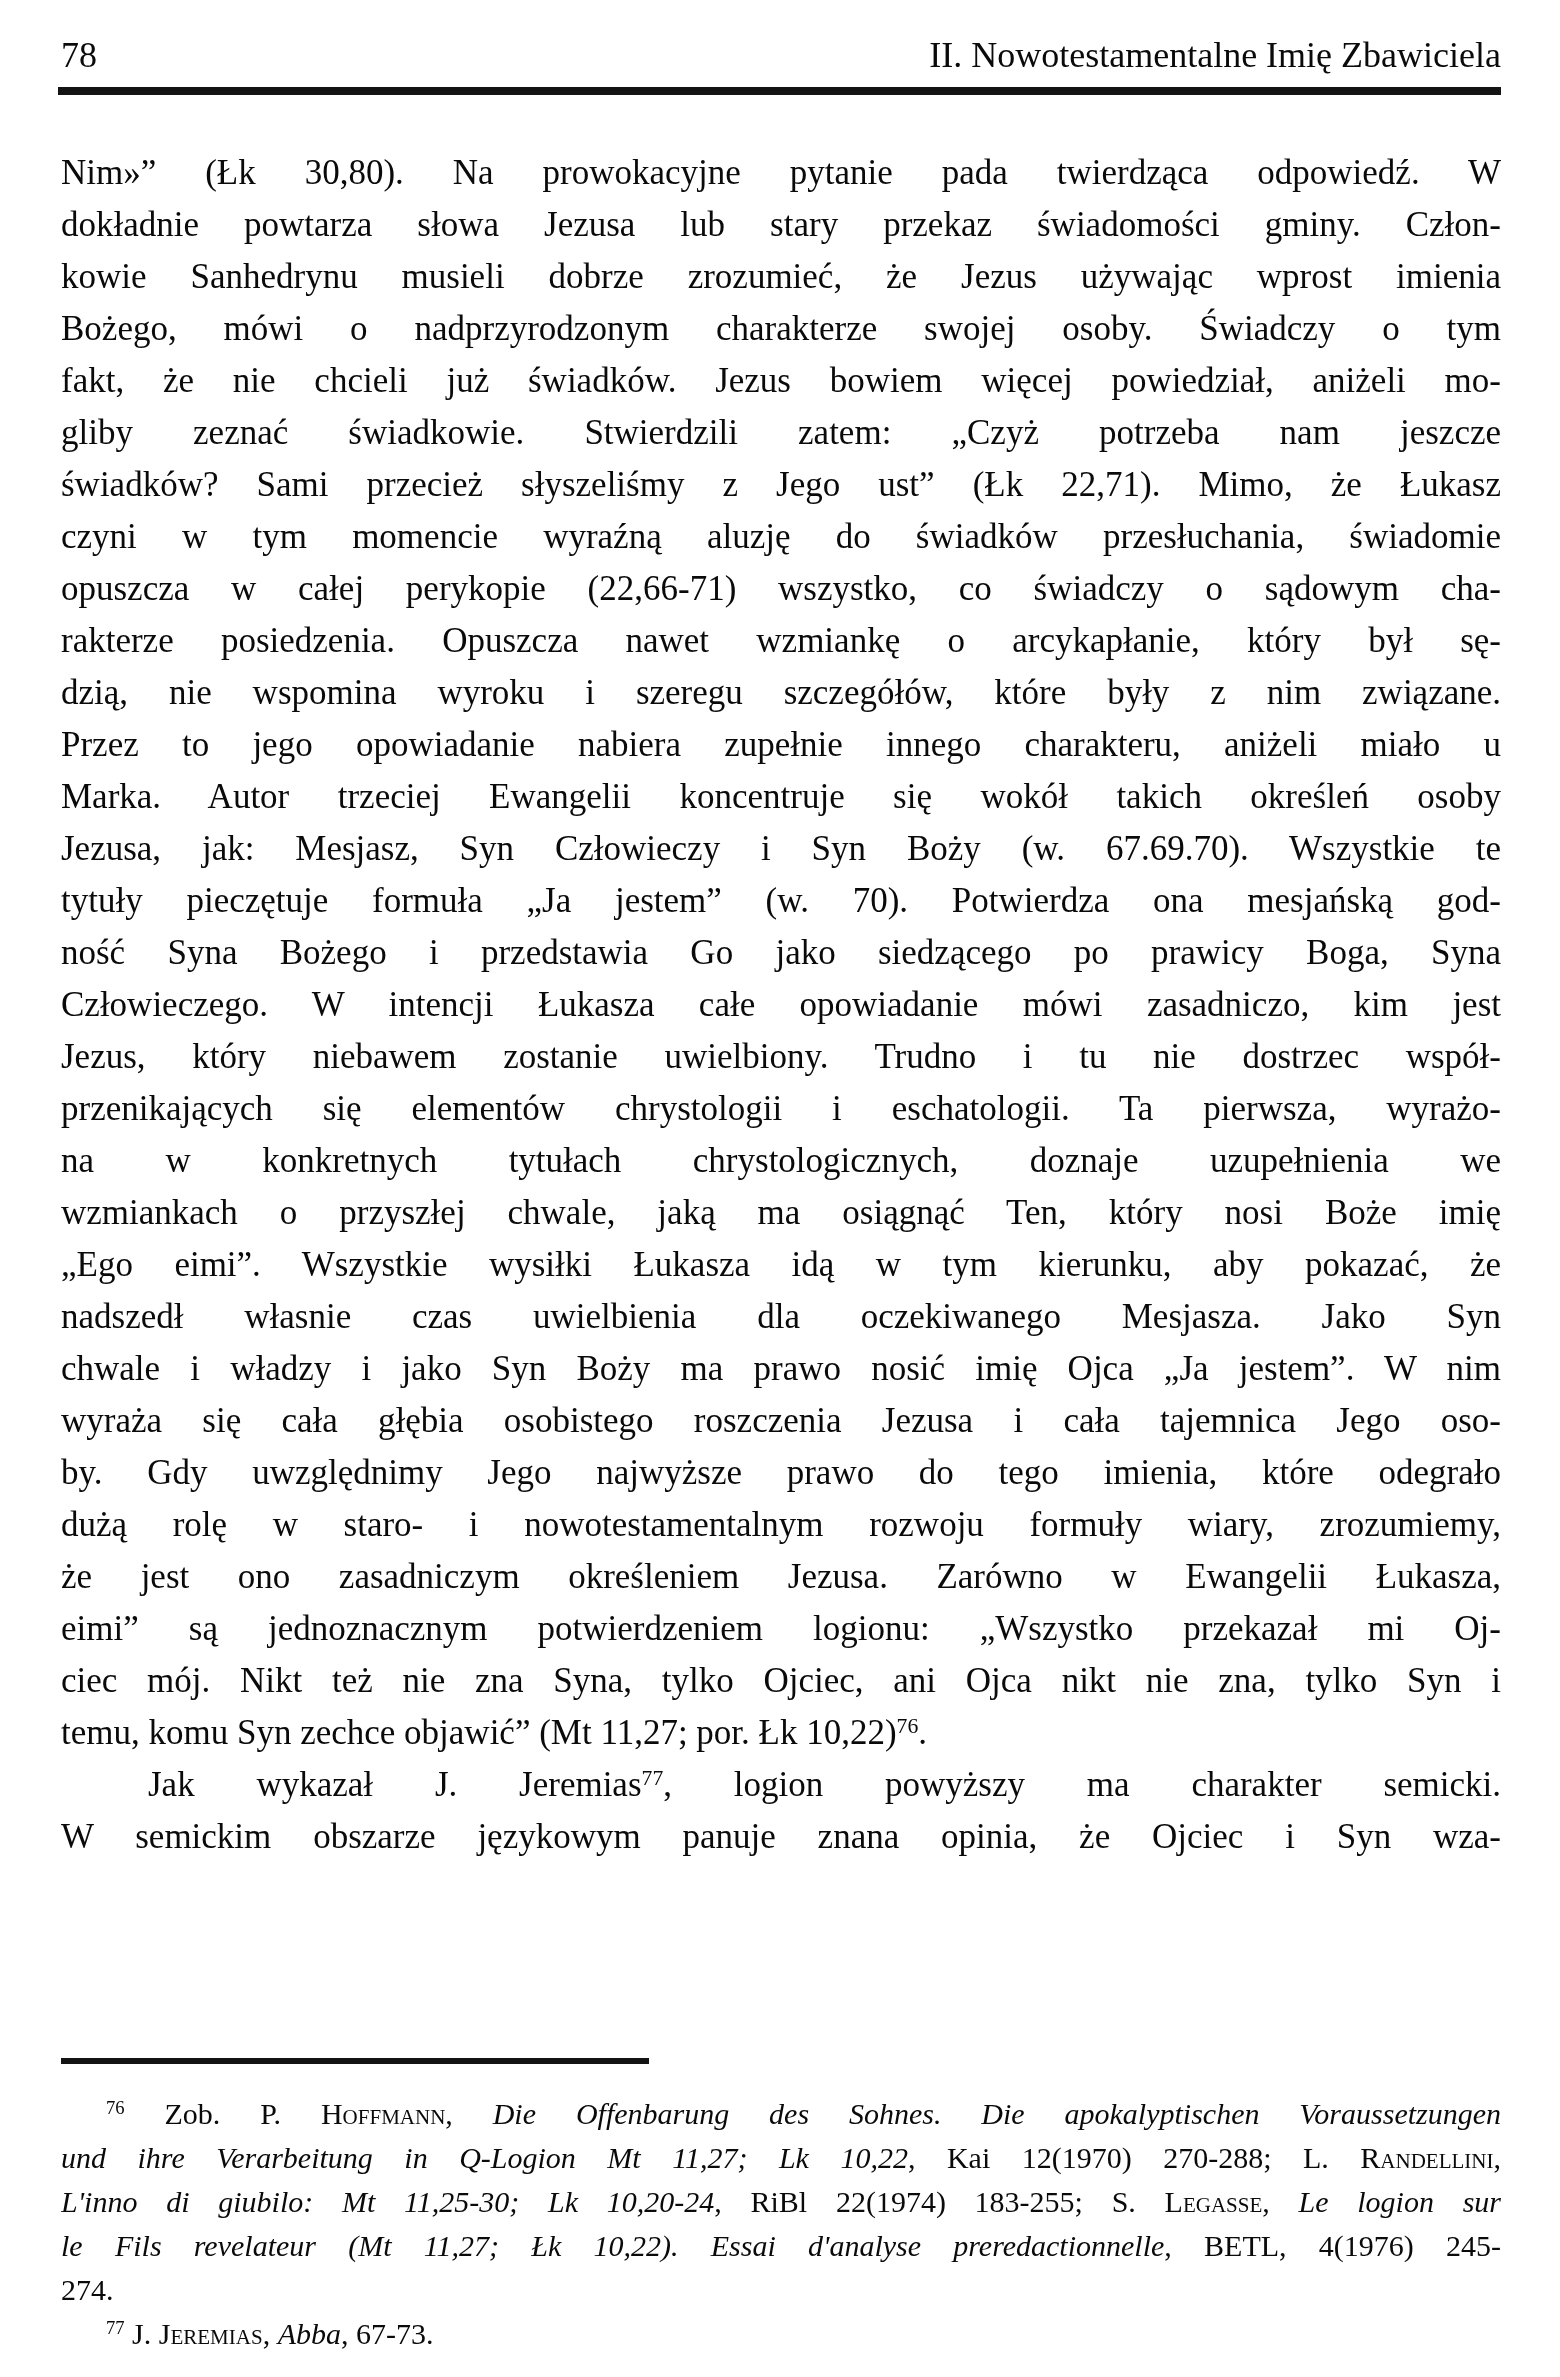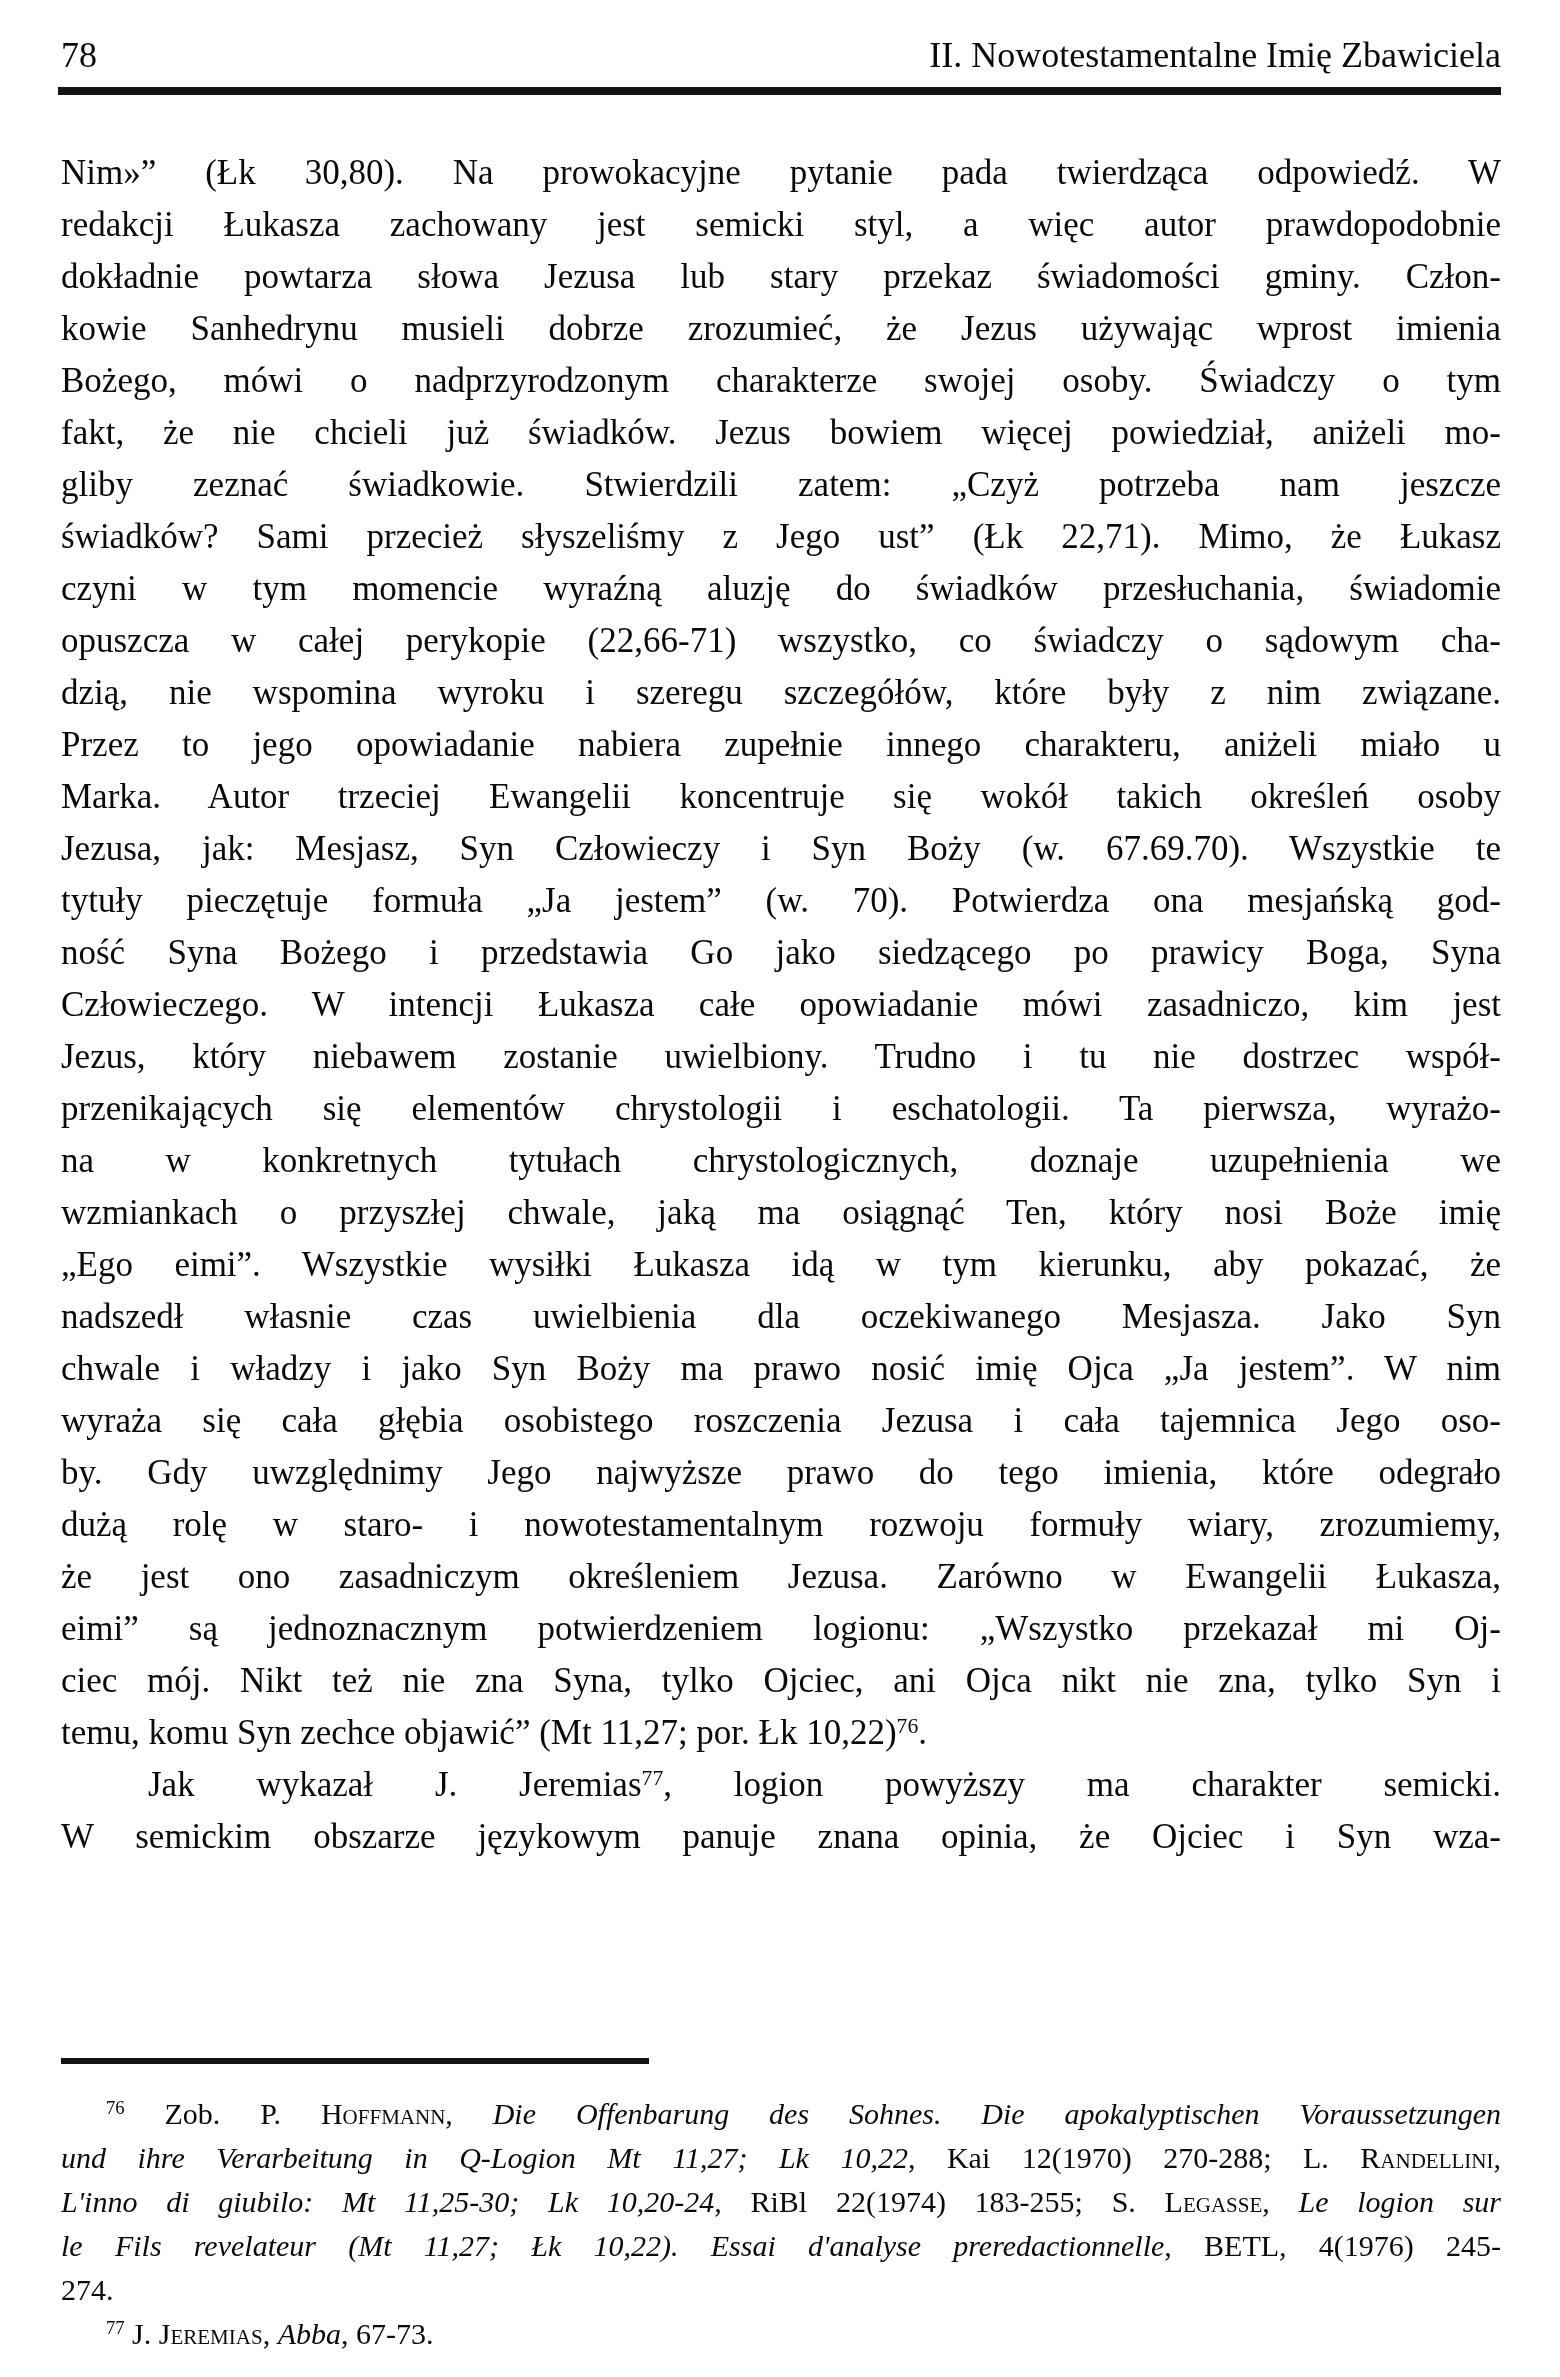--- a/index.html
+++ b/index.html
@@ -59,29 +59,29 @@
 
   <div class="header">
     <span>78</span>
     <span>II. Nowotestamentalne Imię Zbawiciela</span>
   </div>
 
   <div class="header-rule"></div>
 
   <div class="body-text">
       <div class="line"><span>Nim»” (Łk 30,80). Na prowokacyjne pytanie pada twierdząca odpowiedź. W</span></div>
-      <div class="line"><span>redakcji Łukasza zachowany jest semicki styl, a więc autor prawdopodobnie</span></div>
       <div class="line"><span>dokładnie powtarza słowa Jezusa lub stary przekaz świadomości gminy. Człon-</span></div>
       <div class="line"><span>kowie Sanhedrynu musieli dobrze zrozumieć, że Jezus używając wprost imienia</span></div>
       <div class="line"><span>Bożego, mówi o nadprzyrodzonym charakterze swojej osoby. Świadczy o tym</span></div>
       <div class="line"><span>fakt, że nie chcieli już świadków. Jezus bowiem więcej powiedział, aniżeli mo-</span></div>
       <div class="line"><span>gliby zeznać świadkowie. Stwierdzili zatem: „Czyż potrzeba nam jeszcze</span></div>
       <div class="line"><span>świadków? Sami przecież słyszeliśmy z Jego ust” (Łk 22,71). Mimo, że Łukasz</span></div>
       <div class="line"><span>czyni w tym momencie wyraźną aluzję do świadków przesłuchania, świadomie</span></div>
       <div class="line"><span>opuszcza w całej perykopie (22,66-71) wszystko, co świadczy o sądowym cha-</span></div>
+      <div class="line"><span>rakterze posiedzenia. Opuszcza nawet wzmiankę o arcykapłanie, który był sę-</span></div>
       <div class="line"><span>dzią, nie wspomina wyroku i szeregu szczegółów, które były z nim związane.</span></div>
       <div class="line"><span>Przez to jego opowiadanie nabiera zupełnie innego charakteru, aniżeli miało u</span></div>
       <div class="line"><span>Marka. Autor trzeciej Ewangelii koncentruje się wokół takich określeń osoby</span></div>
       <div class="line"><span>Jezusa, jak: Mesjasz, Syn Człowieczy i Syn Boży (w. 67.69.70). Wszystkie te</span></div>
       <div class="line"><span>tytuły pieczętuje formuła „Ja jestem” (w. 70). Potwierdza ona mesjańską god-</span></div>
       <div class="line"><span>ność Syna Bożego i przedstawia Go jako siedzącego po prawicy Boga, Syna</span></div>
       <div class="line"><span>Człowieczego. W intencji Łukasza całe opowiadanie mówi zasadniczo, kim jest</span></div>
       <div class="line"><span>Jezus, który niebawem zostanie uwielbiony. Trudno i tu nie dostrzec współ-</span></div>
       <div class="line"><span>przenikających się elementów chrystologii i eschatologii. Ta pierwsza, wyrażo-</span></div>
       <div class="line"><span>na w konkretnych tytułach chrystologicznych, doznaje uzupełnienia we</span></div>

